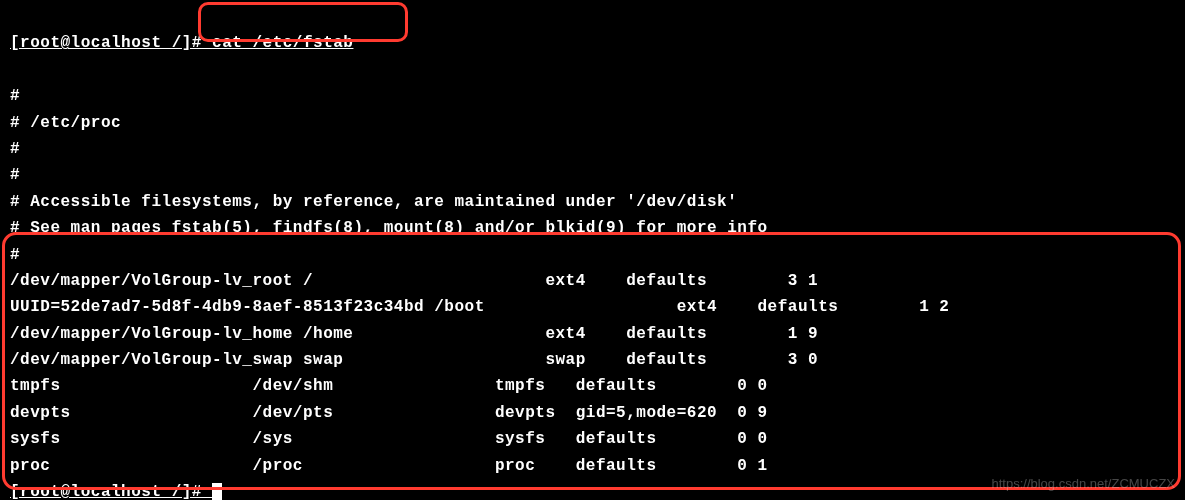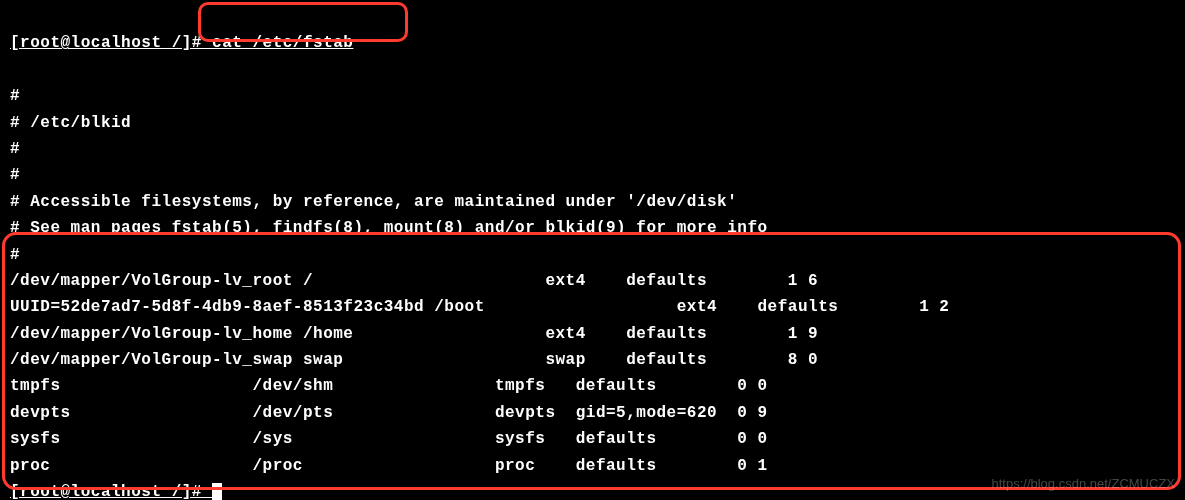--- a/index.html
+++ b/index.html
@@ -69,30 +69,30 @@
       padding-left: 40px;
     }
   </style>
 </head>
 <body>
 
 <div class="terminal">
 <span class="prompt-line"><span>[root@localhost /]# </span><span>cat /etc/fstab</span></span>
 <span></span>
 <span>#</span>
-<span># /etc/blkid</span>
+<span># /etc/proc</span>
 <span>#</span>
 <span>#</span>
 <span># Accessible filesystems, by reference, are maintained under '/dev/disk'</span>
 <span># See man pages fstab(5), findfs(8), mount(8) and/or blkid(9) for more info</span>
 <span>#</span>
-<span>/dev/mapper/VolGroup-lv_root /                       ext4    defaults        1 6</span>
+<span>/dev/mapper/VolGroup-lv_root /                       ext4    defaults        3 1</span>
 <span>UUID=52de7ad7-5d8f-4db9-8aef-8513f23c34bd /boot                   ext4    defaults        1 2</span>
 <span>/dev/mapper/VolGroup-lv_home /home                   ext4    defaults        1 9</span>
-<span>/dev/mapper/VolGroup-lv_swap swap                    swap    defaults        8 0</span>
+<span>/dev/mapper/VolGroup-lv_swap swap                    swap    defaults        3 0</span>
 <span>tmpfs                   /dev/shm                tmpfs   defaults        0 0</span>
 <span>devpts                  /dev/pts                devpts  gid=5,mode=620  0 9</span>
 <span>sysfs                   /sys                    sysfs   defaults        0 0</span>
 <span>proc                    /proc                   proc    defaults        0 1</span>
 <span class="prompt-line"><span>[root@localhost /]# </span><span class="cursor"></span></span>
 </div>
 
 <div class="highlight-cmd cmd1"></div>
 <div class="highlight-output"></div>
 

